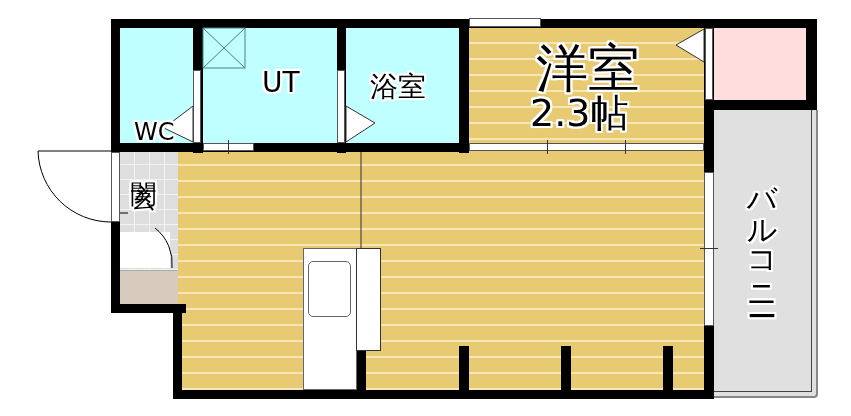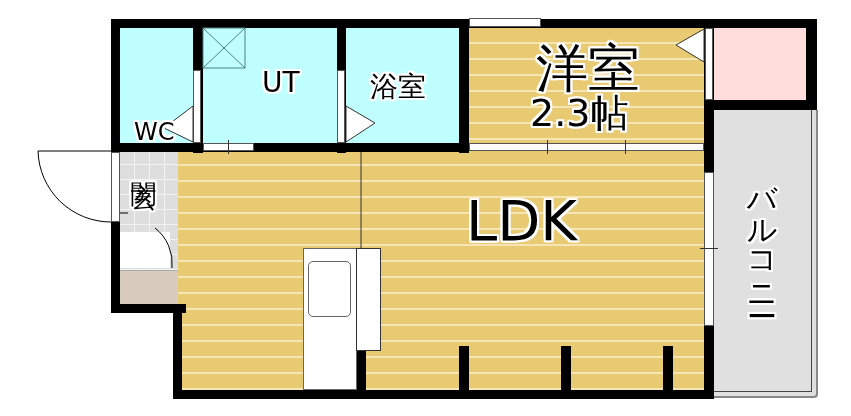--- a/index.html
+++ b/index.html
@@ -97,17 +97,16 @@
   <div class="abs" style="left:303px;top:248px;width:54px;height:142px;background:#fff;border:1px solid #666;"></div>
   <div class="abs" style="left:308px;top:261px;width:43px;height:56px;border:1px solid #666;border-radius:5px;background:#fff;"></div>
   <div class="abs" style="left:356px;top:248px;width:25px;height:103px;background:#fff;border:1px solid #333;"></div>
   <div class="wall" style="left:357px;top:351px;width:9px;height:40px;"></div>
 
   <div class="label" style="left:134px;top:70px;font-size:24px;margin-top:48px;">WC</div>
   <div class="label" style="left:262px;top:66px;font-size:28px;">UT</div>
   <div class="label" style="left:370px;top:68px;font-size:28px;">浴室</div>
   <div class="label" style="left:536px;top:34px;font-size:52px;">洋室</div>
   <div class="label" style="left:530px;top:88px;font-size:38px;text-align:center;">2.3帖</div>
-  <div class="label" style="left:466px;top:188px;font-size:56px;">LDK</div>
   <div class="label vlabel" style="left:130px;top:162px;font-size:26px;line-height:28px;">玄関</div>
   <div class="label vlabel" style="left:746px;top:165px;font-size:30px;line-height:32px;">バルコニー</div>
 
 </div>
 
 </body></html>

